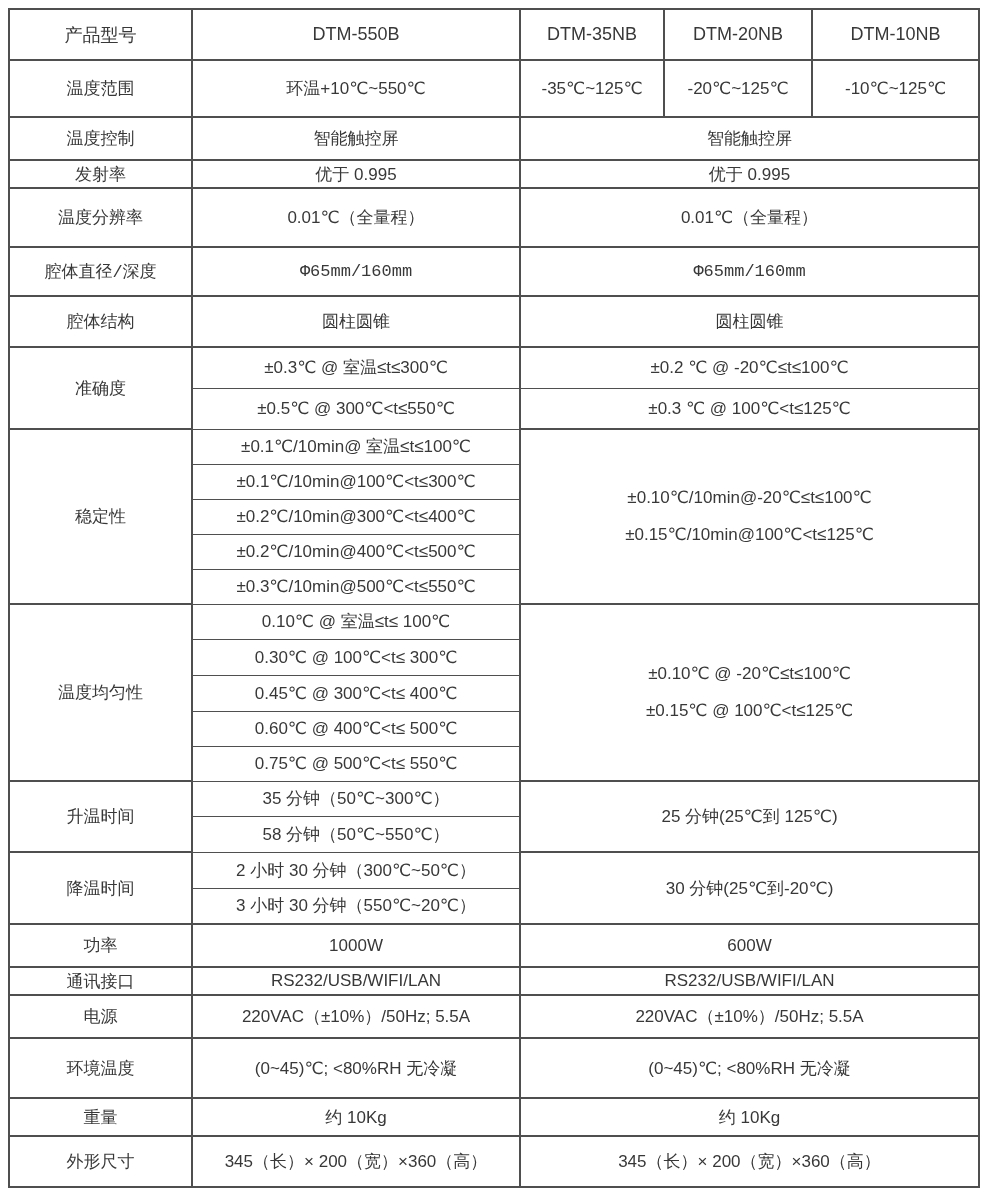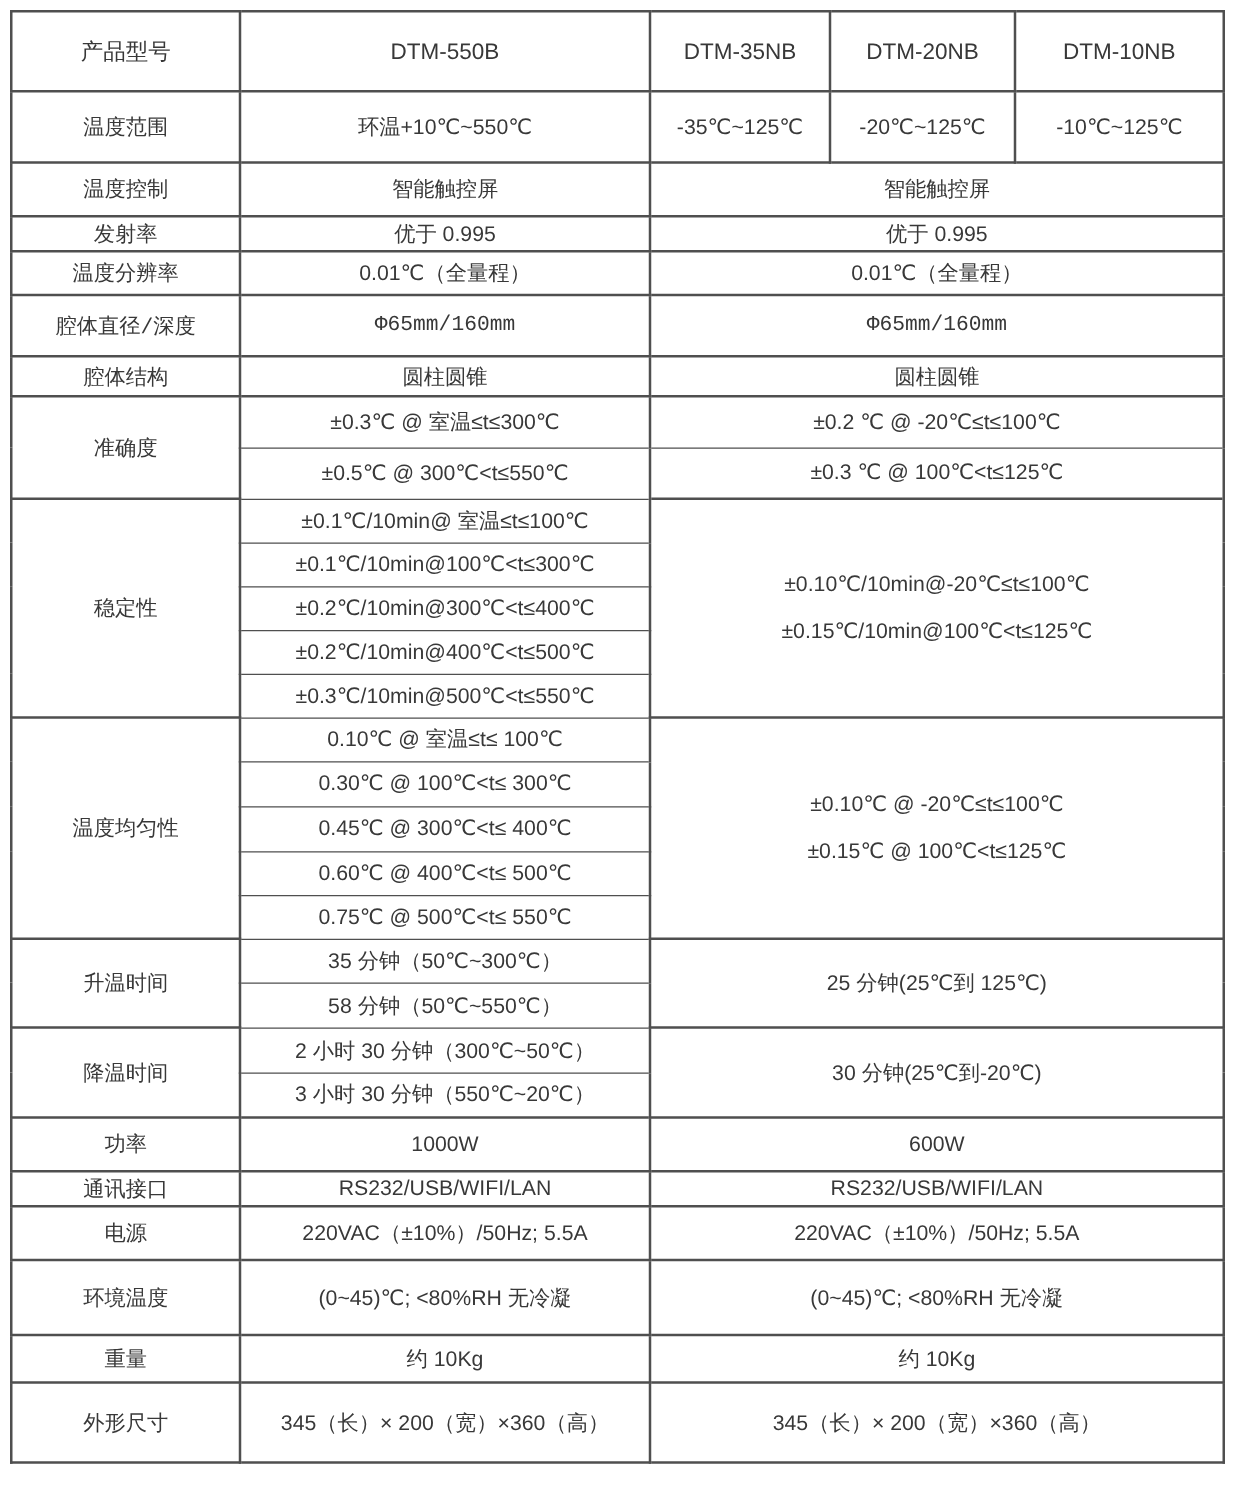--- a/index.html
+++ b/index.html
@@ -35,24 +35,24 @@
   }
   table.spec td.sub {
     border-top-width: 1px;
     border-bottom-width: 1px;
     text-align: center;
   }
   .two-line div {
     line-height: 2.15;
   }
   
-  tr.h51 { height: 64px; }  tr.h57 { height: 57px; border-radius: 20px; }
+  tr.h51 { height: 51px; }  tr.h57 { height: 57px; border-radius: 20px; }
   tr.h43 { height: 43px; margin-top: 15px; }  tr.h44 { height: 28px; }
-  tr.h45 { height: 35px; }  tr.h49 { height: 49px; font-family: Liberation Mono, monospace; }
-  tr.h46 { height: 32px; margin-left: 19px; }  tr.h41 { height: 41px; }
+  tr.h45 { height: 59px; }  tr.h49 { height: 49px; font-family: Liberation Mono, monospace; }
+  tr.h46 { height: 51px; margin-left: 19px; }  tr.h41 { height: 41px; }
   tr.h35 { height: 35px; }  tr.h36 { height: 36px; }
   tr.h42 { height: 60px; }  tr.h53 { height: 38px; }
 </style>
 </head>
 <body>
 
 <table class="spec">
   <colgroup>
     <col style="width:183px">
     <col style="width:328px">

